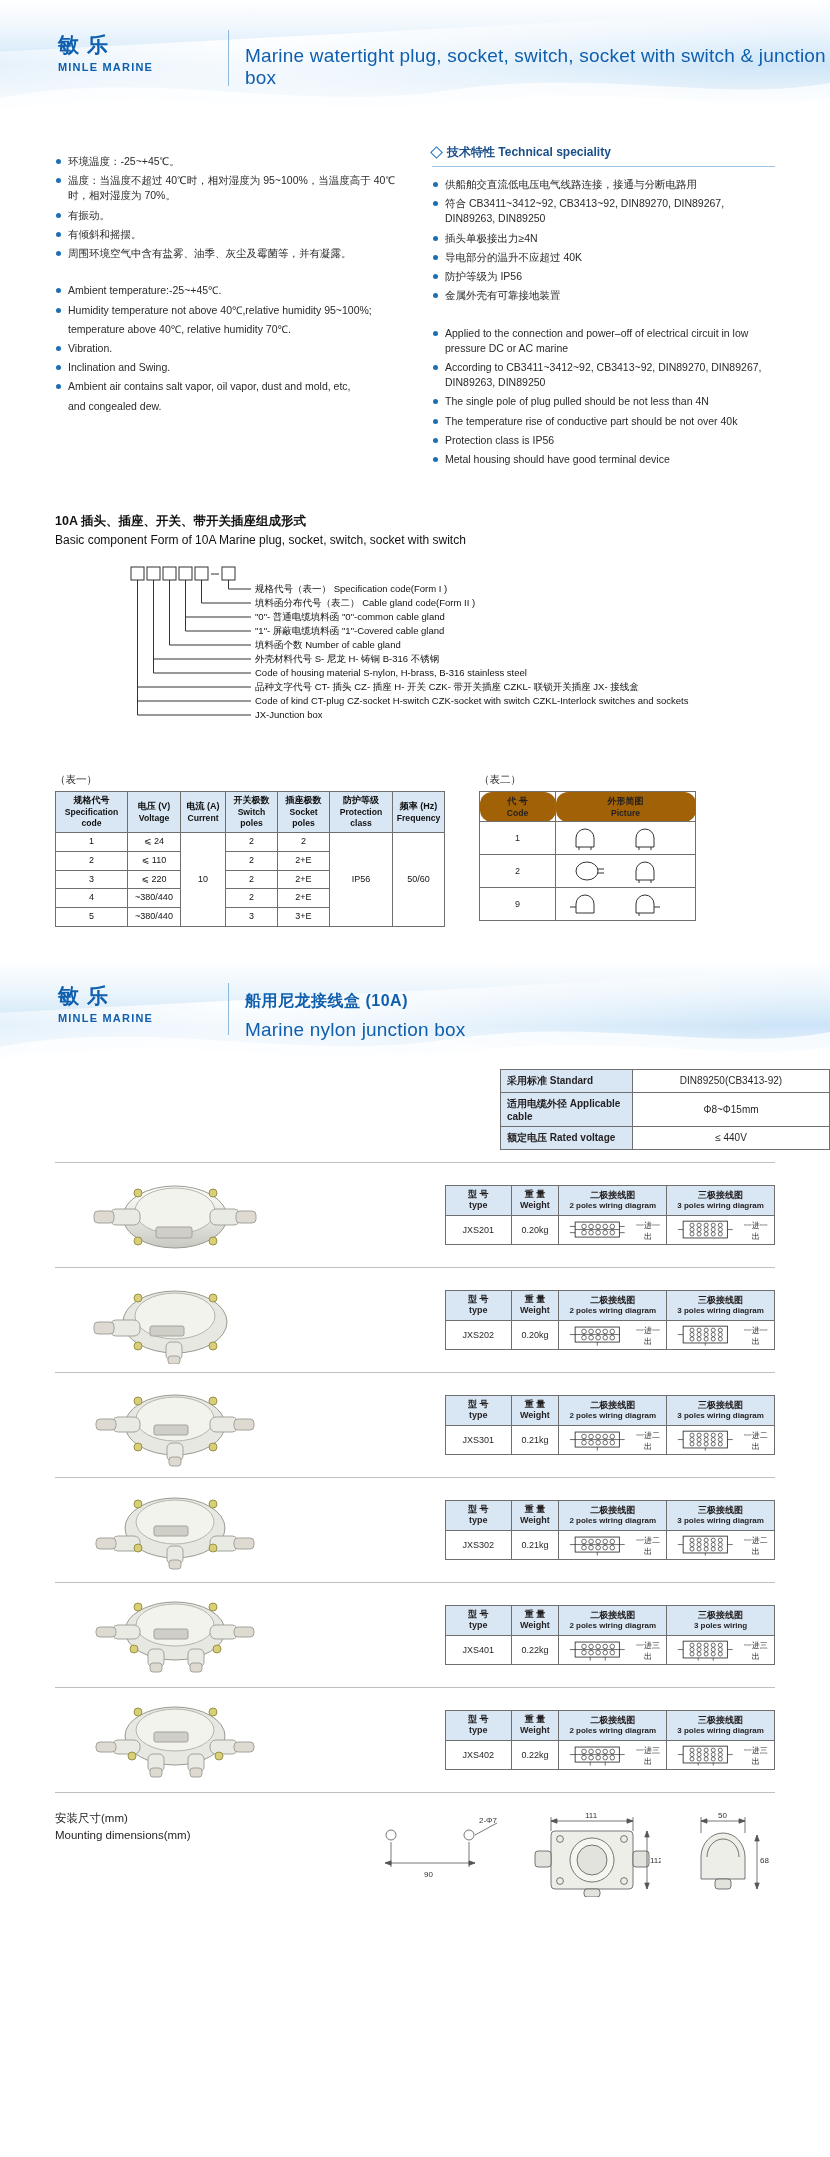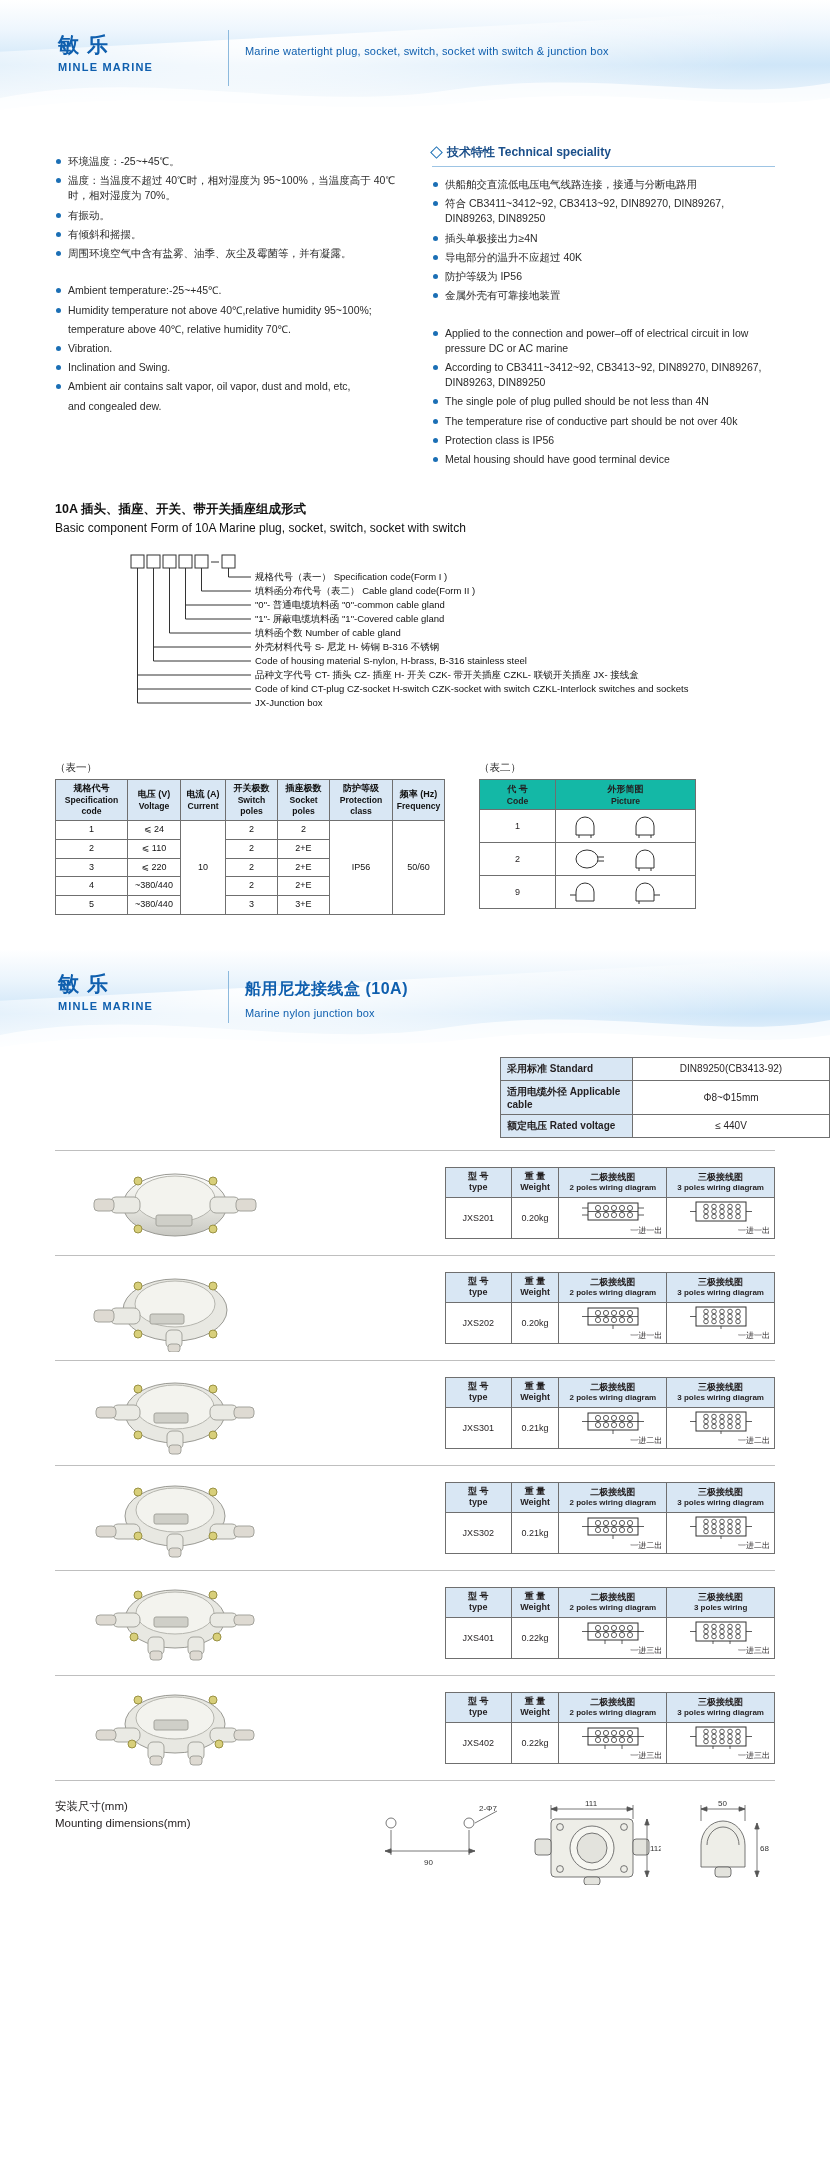--- a/index.html
+++ b/index.html
@@ -47,21 +47,21 @@
     color:#0f5fae;
     font-weight: bold;
   }
   .title-block{
     position:absolute; left:245px; top:38px;
   }
   .title-cn{
     font-size:16px; font-weight:bold; color:#0f5fae; letter-spacing:.5px;
   }
   .title-en{
-    margin-top:7px; font-size:11px; color:#0f5fae; letter-spacing:.2px;
+    margin-top:7px; font-size:19px; color:#0f5fae; letter-spacing:.2px;
   }
   .title-sep{
     position:absolute; left:228px; top:30px; width:1px; height:56px; background:#8cb9dd;
   }
 
   
   .content { padding: 0 55px; }
 
   .two-col{
     display:flex; gap:34px; margin-top: 26px;
@@ -82,42 +82,42 @@
     position:relative; padding-left:13px; margin-bottom:4px; line-height:1.45; font-size:10.5px; color:#2a2a2a;
   }
   ul.bullets li:before{
     content:""; position:absolute; left:1px; top:5px; width:5px;height:5px;border-radius:50%;
     background:#1b6fb5;
   }
   ul.bullets li.cont:before{ display:none; }
   .gap-block{ height:8px; }
 
   
-  .form-sec{ margin-top:30px; }
+  .form-sec{ margin-top:42px; }
   .form-title-cn{ font-size:12.5px; font-weight:bold; color:#111; }
   .form-title-en{ font-size:12px; color:#111; margin-top:3px;}
 
   .code-diagram{ margin-top:14px; position:relative; padding-left:36px; }
 
   
   .tables-row{ display:flex; gap:34px; margin-top:22px; align-items:flex-start;}
   .tbl-wrap{ }
   .tbl-cap{ font-size:10.5px; margin-bottom:4px; color:#222;}
   table.spec{
     border-collapse:collapse; font-size:9px; color:#111;
   }
   table.spec th, table.spec td{
     border:1px solid #6f6f6f; text-align:center; padding:3px 2px; line-height:1.3;
   }
   table.spec thead th{ background:#d9e7f4; font-weight:bold; }
   .th2{ font-size:8.6px; }
 
   table.pic{ border-collapse:collapse; font-size:9px; }
   table.pic th, table.pic td{ border:1px solid #6f6f6f; text-align:center; padding:3px; }
-  table.pic thead th{ background:#14b8a6; font-weight:bold; }
+  table.pic thead th{ background:#a16207; font-weight:bold;border-radius:12px; }
 
   
   .banner2{
     margin-top:34px;
     position:relative;
     height:108px;
     background: linear-gradient(180deg,#ffffff 0%, #eaf4fc 30%, #cde5f8 60%, #eaf4fc 85%, #ffffff 100%);
     overflow:hidden;
   }
   .banner2 .brand{ top:24px; }
@@ -138,21 +138,21 @@
   }
   .prod-row:last-child{ border-bottom:1px solid #bfbfbf;}
   .prod-img{
     width:245px; height:92px; display:flex; align-items:center; justify-content:center;
   }
   .prod-tbl{ flex:1; display:flex; justify-content:flex-end;}
   table.prod{ border-collapse:collapse; font-size:9px; width:330px; }
   table.prod th, table.prod td{ border:1px solid #6f6f6f; text-align:center; padding:3px 2px;margin-top:24px;}
   table.prod thead th{ background:#d9e7f4; font-weight:bold; line-height:1.25;}
   table.prod td.dia{ padding:2px; }
-  .dia-cell{ display:flex; flex-direction:column; align-items:center; }
+  .dia-cell{ display:flex; flex-direction:row; align-items:center; }
   .dia-note{ font-size:8px; align-self:flex-end; margin-top:1px; margin-right:2px;}
 
   
   .mount{ padding: 18px 55px 30px 55px; display:flex; align-items:flex-start; }
   .mount-label-cn{ font-size:11.5px; }
   .mount-label-en{ font-size:11.5px; margin-top:3px;}
   .mount-draw{ flex:1; display:flex; justify-content:flex-end; gap:18px; align-items:flex-start;}
   svg{ display:block; }
   .txt-small{ font-size:8px; fill:#333; }
 </style>

